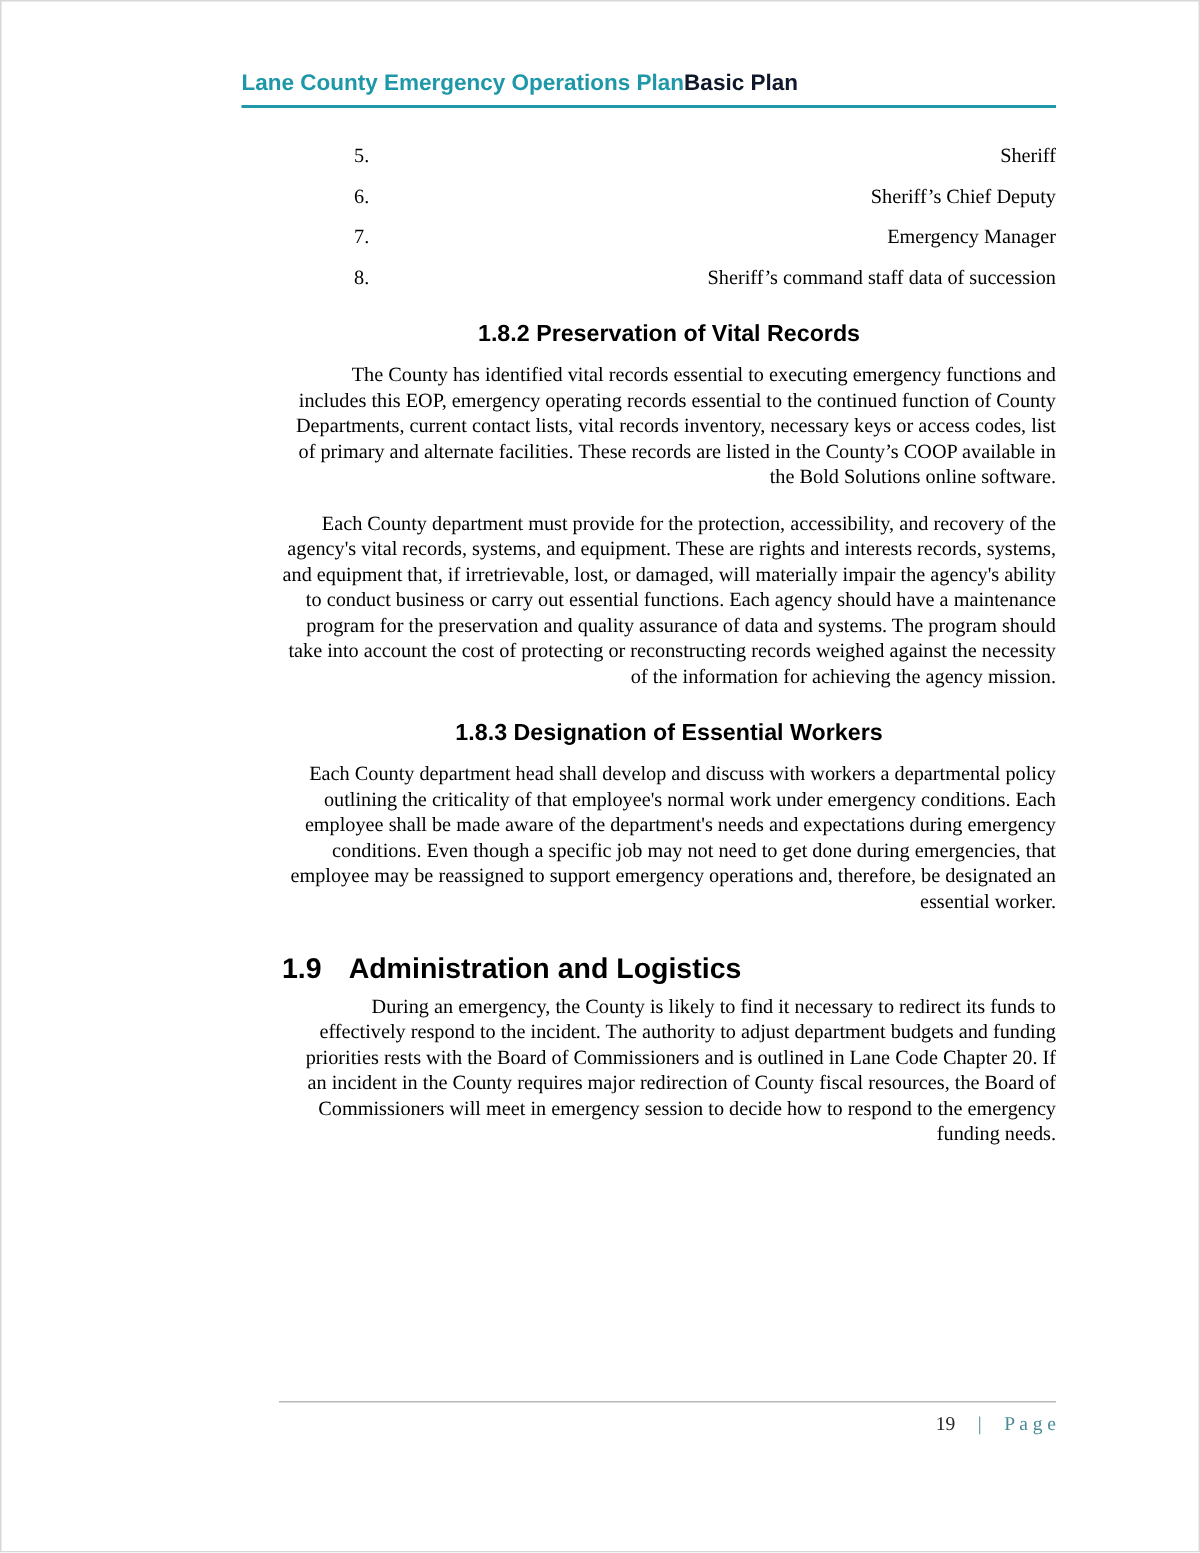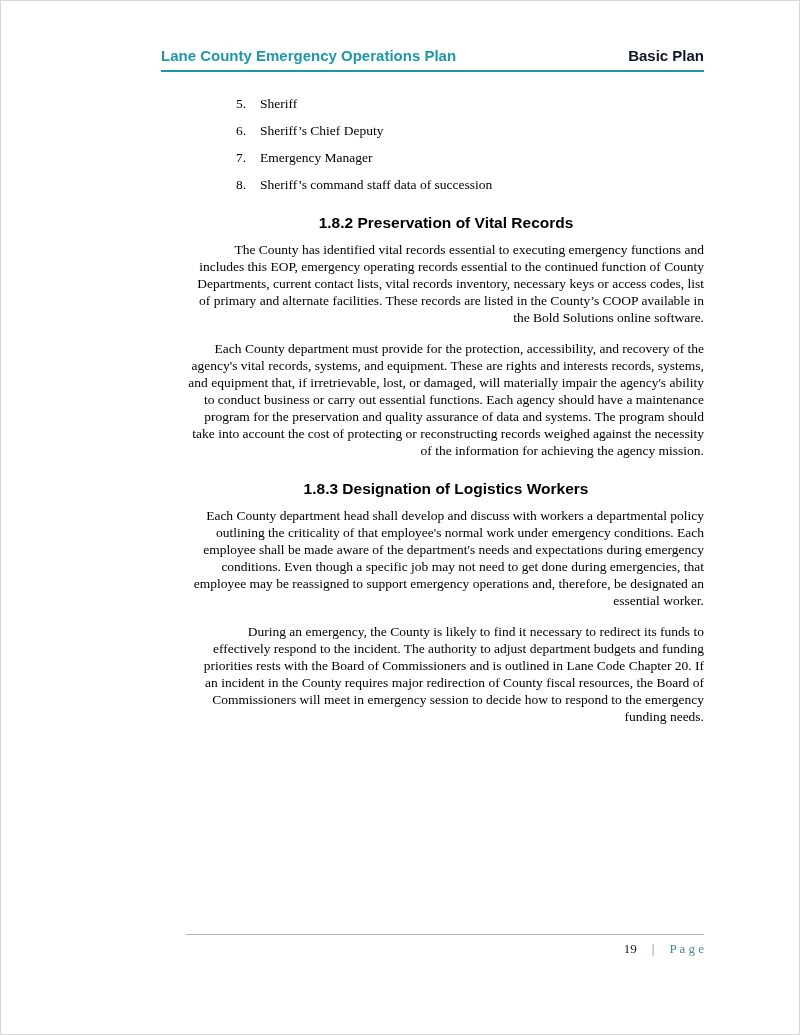--- a/index.html
+++ b/index.html
@@ -14,21 +14,20 @@
     font-family: "Liberation Serif", serif;
     color: #000000;
     overflow: hidden;
   }
   .doc-header {
     position: absolute;
     left: 160px;
     right: 95px;
     top: 46px;
     display: flex;
-    justify-content: space-between;
     align-items: flex-end;
     font-family: "Liberation Sans", sans-serif;
     font-weight: bold;
     font-size: 15px;
     padding-bottom: 6px;
     border-bottom: 2.5px solid var(--accent);
   }
   .doc-header-title { color: var(--accent); }
   .doc-header-right { color: #0f172a; }
 
@@ -43,21 +42,21 @@
     margin: 8px 0 0 0;
     padding: 0 0 0 48px;
   }
   .list-item {
     display: flex;
     font-size: 13.5px;
     line-height: 17px;
     margin-bottom: 10px;
   }
   .list-num { width: 24px; flex: 0 0 24px; }
-  .list-text { flex: 1; }
+  .list-text { flex: 1; text-align: right; }
 
   .h2 {
     font-family: "Liberation Sans", sans-serif;
     font-weight: bold;
     font-size: 15.5px;
     margin: 21px 0 9px 0;
     color: #000;
     text-align: center;
   }
   .h1 {
@@ -122,23 +121,26 @@
       <li class="list-item">
         <span class="list-num">8.</span>
         <span class="list-text">Sheriff’s command staff data of succession</span>
       </li>
     </ul>
 
     <h2 class="h2">1.8.2 Preservation of Vital Records</h2>
     <p>The County has identified vital records essential to executing emergency functions and includes this EOP, emergency operating records essential to the continued function of County Departments, current contact lists, vital records inventory, necessary keys or access codes, list of primary and alternate facilities. These records are listed in the County’s COOP available in the Bold Solutions online software.</p>
     <p>Each County department must provide for the protection, accessibility, and recovery of the agency's vital records, systems, and equipment. These are rights and interests records, systems, and equipment that, if irretrievable, lost, or damaged, will materially impair the agency's ability to conduct business or carry out essential functions. Each agency should have a maintenance program for the preservation and quality assurance of data and systems. The program should take into account the cost of protecting or reconstructing records weighed against the necessity of the information for achieving the agency mission.</p>
 
-    <h2 class="h2">1.8.3 Designation of Logistics Workers</h2>
+    <h2 class="h2">1.8.3 Designation of Essential Workers</h2>
     <p>Each County department head shall develop and discuss with workers a departmental policy outlining the criticality of that employee's normal work under emergency conditions. Each employee shall be made aware of the department's needs and expectations during emergency conditions. Even though a specific job may not need to get done during emergencies, that employee may be reassigned to support emergency operations and, therefore, be designated an essential worker.</p>
 
+    <h1 class="h1">
+      <span class="h1-num">1.9</span><span>Administration and Logistics</span>
+    </h1>
 
     <p>During an emergency, the County is likely to find it necessary to redirect its funds to effectively respond to the incident. The authority to adjust department budgets and funding priorities rests with the Board of Commissioners and is outlined in Lane Code Chapter 20. If an incident in the County requires major redirection of County fiscal resources, the Board of Commissioners will meet in emergency session to decide how to respond to the emergency funding needs.</p>
 
   </main>
 
   <div class="footer-rule"></div>
 
   <div class="page-footer">
     <span class="num">19</span>
     <span class="divider">|</span>

